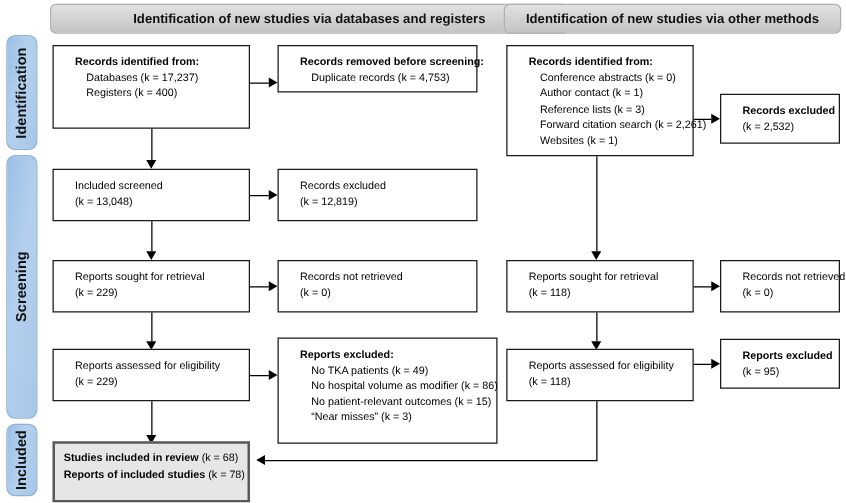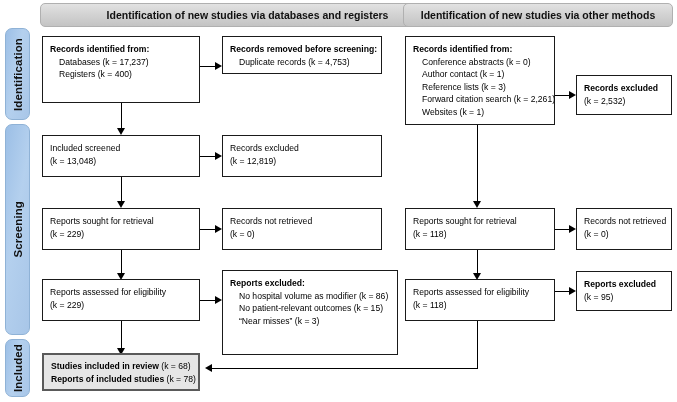--- a/index.html
+++ b/index.html
@@ -57,21 +57,21 @@
     font-weight: bold;
     color: #111111;
     white-space: nowrap;
   }
 
   
   .fbox {
     position: absolute;
     border: 1px solid #1a1a1a;
     background: #ffffff;
-    padding: 6px 7px 4px 7px;
+    padding: 6px 7px 4px 17px;
   }
   .fbox.gray {
     background: #e6e6e6;
     border: 2px solid #5a5a5a;
   }
   .fbox .ln {
     font-size: 8.6px;
     color: #000000;
     line-height: 12.6px;
     white-space: nowrap;
@@ -180,32 +180,33 @@
   <div class="vline" style="left:121px; top:250px; height:23px;"></div>
   <div class="arrow down" style="left:117px; top:273px;"></div>
 
   <div class="fbox" style="left:42px; top:279px; width:158px; height:42px;">
     <div class="ln">Reports assessed for eligibility</div>
     <div class="ln">(k = 229)</div>
   </div>
 
   <div class="fbox" style="left:222px; top:270px; width:176px; height:85px;">
     <div class="ln head">Reports excluded:</div>
+    <div class="ln indent">No TKA patients (k = 49)</div>
     <div class="ln indent">No hospital volume as modifier (k = 86)</div>
     <div class="ln indent">No patient-relevant outcomes (k = 15)</div>
     <div class="ln indent">“Near misses” (k = 3)</div>
   </div>
 
   <div class="hline" style="left:200px; top:300px; width:15px;"></div>
   <div class="arrow right" style="left:215px; top:296px;"></div>
 
   <div class="vline" style="left:121px; top:321px; height:27px;"></div>
   <div class="arrow down" style="left:117px; top:348px;"></div>
 
-  <div class="fbox gray" style="left:42px; top:353px; width:158px; height:38px; padding:5px 7px;">
+  <div class="fbox gray" style="left:42px; top:353px; width:158px; height:49px; padding:5px 7px;">
     <div class="ln b"><span>Studies included in review</span><span class="reg"> (k = 68)</span></div>
     <div class="ln b"><span>Reports of included studies</span><span class="reg"> (k = 78)</span></div>
   </div>
 
   <div class="fbox" style="left:405px; top:36px; width:150px; height:89px;">
     <div class="ln head">Records identified from:</div>
     <div class="ln indent">Conference abstracts (k = 0)</div>
     <div class="ln indent">Author contact (k = 1)</div>
     <div class="ln indent">Reference lists (k = 3)</div>
     <div class="ln indent">Forward citation search (k = 2,261)</div>

